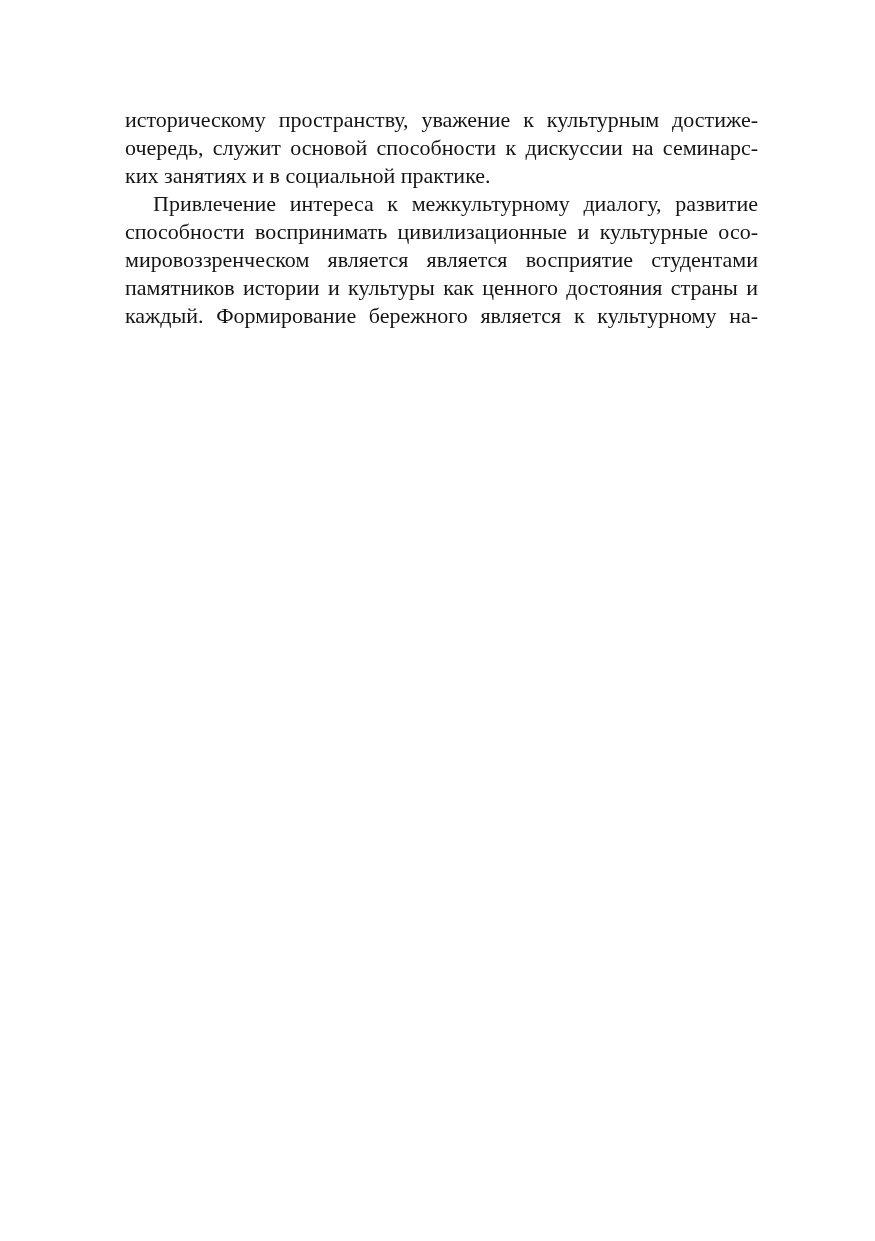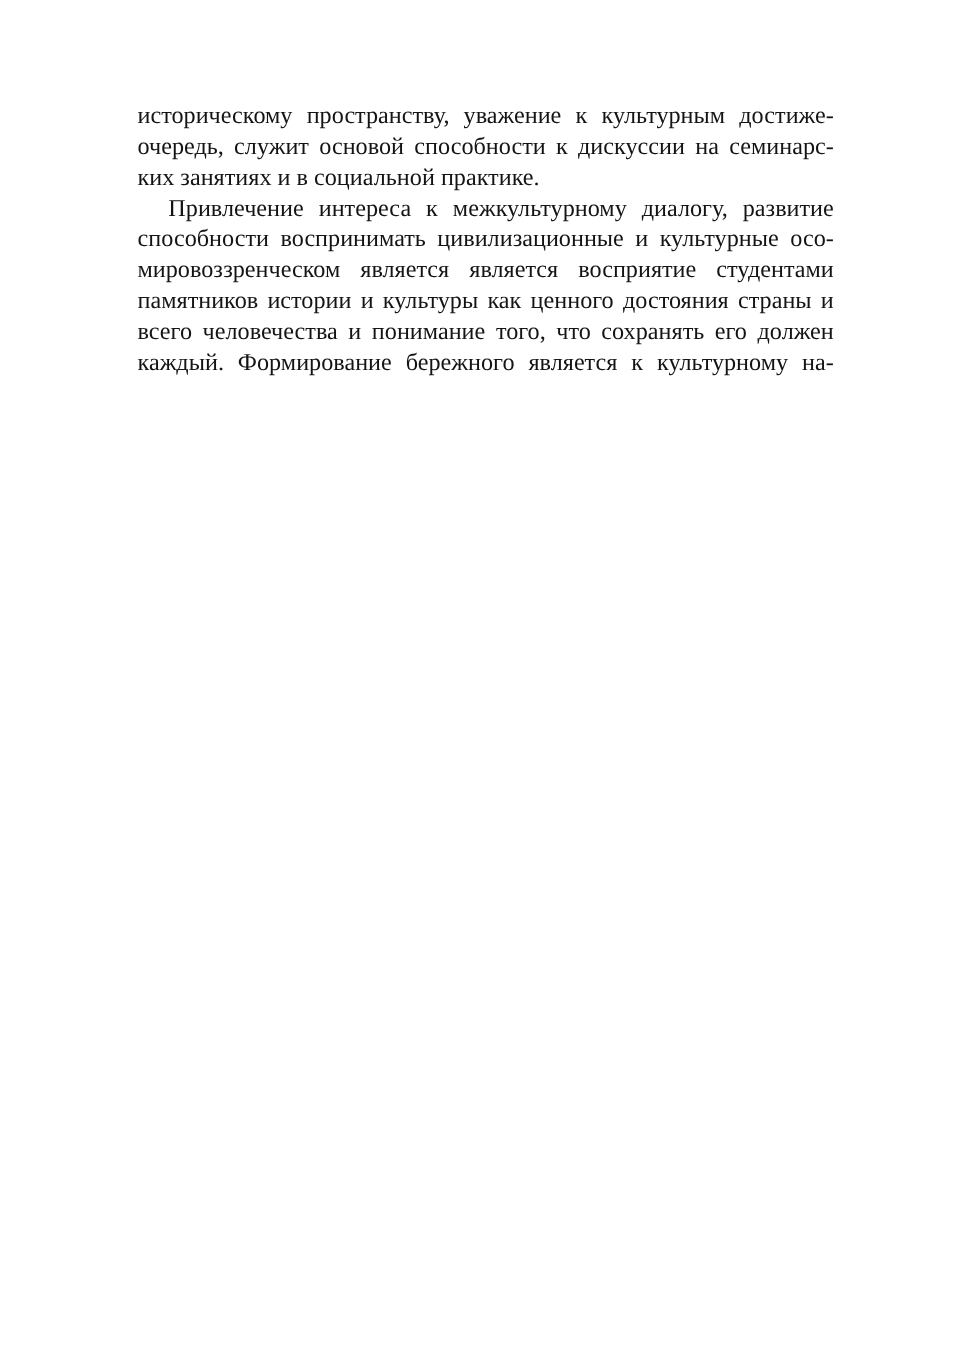--- a/index.html
+++ b/index.html
@@ -11,21 +11,21 @@
     position: relative;
     width: 875px;
     height: 1241px;
     background: #ffffff;
     overflow: hidden;
     font-family: "Liberation Serif", "DejaVu Serif", serif;
   }
   .text-block {
     position: absolute;
     left: 125px;
-    top: 91px;
+    top: 106px;
     width: 633px;
     color: #141414;
     font-size: 22px;
     line-height: 28px;
   }
   .para {
     margin: 0;
     padding: 0;
   }
   .line {
@@ -61,18 +61,17 @@
       <div class="line j">историческому пространству, уважение к культурным достиже-</div>
       <div class="line j">очередь, служит основой способности к дискуссии на семинарс-</div>
       <div class="line last">ких занятиях и в социальной практике.</div>
     </div>
 
     <div class="para">
       <div class="line j indent">Привлечение интереса к межкультурному диалогу, развитие</div>
       <div class="line j">способности воспринимать цивилизационные и культурные осо-</div>
       <div class="line j">мировоззренческом является является восприятие студентами</div>
       <div class="line j">памятников истории и культуры как ценного достояния страны и</div>
-      <div class="line j">всего человечества и понимание того, что сохранять его должен</div>
       <div class="line j">каждый. Формирование бережного является к культурному на-</div>
     </div>
 
   </div>
 </div>
 
 </body></html>

